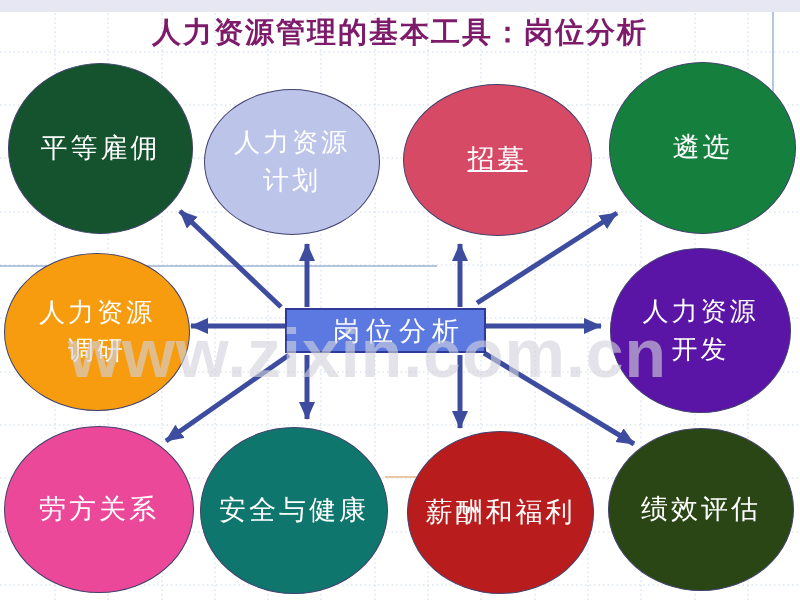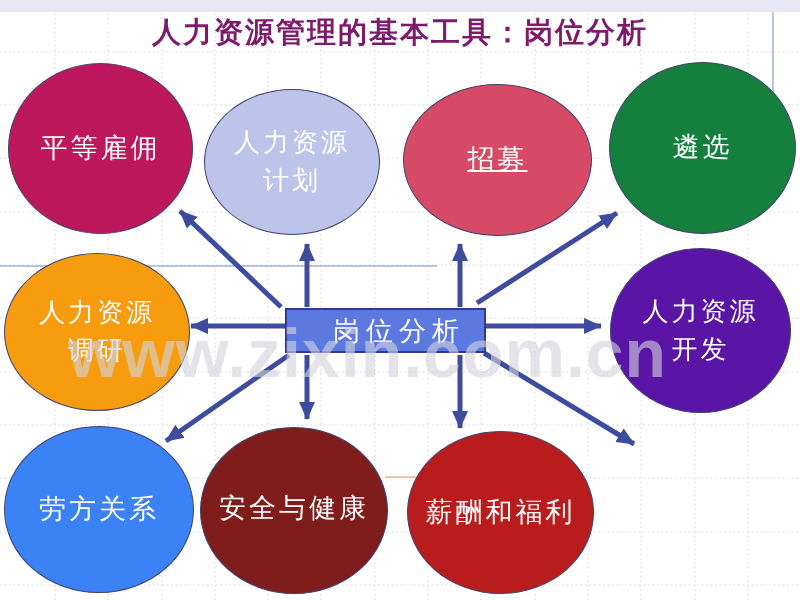--- a/index.html
+++ b/index.html
@@ -97,32 +97,33 @@
     </g>
     <line x1="0" y1="266" x2="437" y2="266" stroke="#9db3d6" stroke-width="1.5"></line>
     <line x1="773" y1="0" x2="773" y2="190" stroke="#9db3d6" stroke-width="1.5"></line>
     <line x1="385" y1="477" x2="475" y2="477" stroke="#ecc9a4" stroke-width="2"></line>
   </svg>
 
   <div class="top-band"></div>
 
   <div class="slide-title">人力资源管理的基本工具：岗位分析</div>
 
-  <div class="node n-equal" style="background-color: #be185d;">平等雇佣</div>
+  <div class="node n-equal" style="background-color: #14532d;">平等雇佣</div>
   <div class="node n-planning" style="background-color: rgb(189, 196, 234);">人力资源
 计划</div>
   <div class="node n-recruit" style="background-color: rgb(214, 74, 101); text-decoration: underline;">招募</div>
   <div class="node n-selection" style="background-color: #15803d;">遴选</div>
   <div class="node n-research" style="background-color: rgb(247, 156, 15);">人力资源
 调研</div>
   <div class="node n-develop" style="background-color: rgb(90, 20, 166);">人力资源
 开发</div>
-  <div class="node n-labor" style="background-color: #3b82f6;">劳方关系</div>
-  <div class="node n-safety" style="background-color: #7f1d1d; font-family: Liberation Mono, monospace;">安全与健康</div>
+  <div class="node n-labor" style="background-color: #ec4899;">劳方关系</div>
+  <div class="node n-safety" style="background-color: #0f766e;">安全与健康</div>
   <div class="node n-comp" style="background-color: #b91c1c;">薪酬和福利</div>
+  <div class="node n-perf" style="background-color: rgb(43, 70, 21);">绩效评估</div>
 
   <svg class="arrows-svg" width="800" height="600">
     <defs>
       <marker id="ah" markerUnits="userSpaceOnUse" markerWidth="20" markerHeight="18" refX="17" refY="8" orient="auto">
         <path d="M0,0 L18,8 L0,16 Z" fill="#3d4c9e"></path>
       </marker>
     </defs>
     <g marker-end="url(#ah)">
       <line class="arrow" x1="281" y1="307" x2="180" y2="211" stroke="#3d4c9e"></line>
       <line class="arrow" x1="307" y1="307" x2="307" y2="244" stroke="#3d4c9e"></line>

